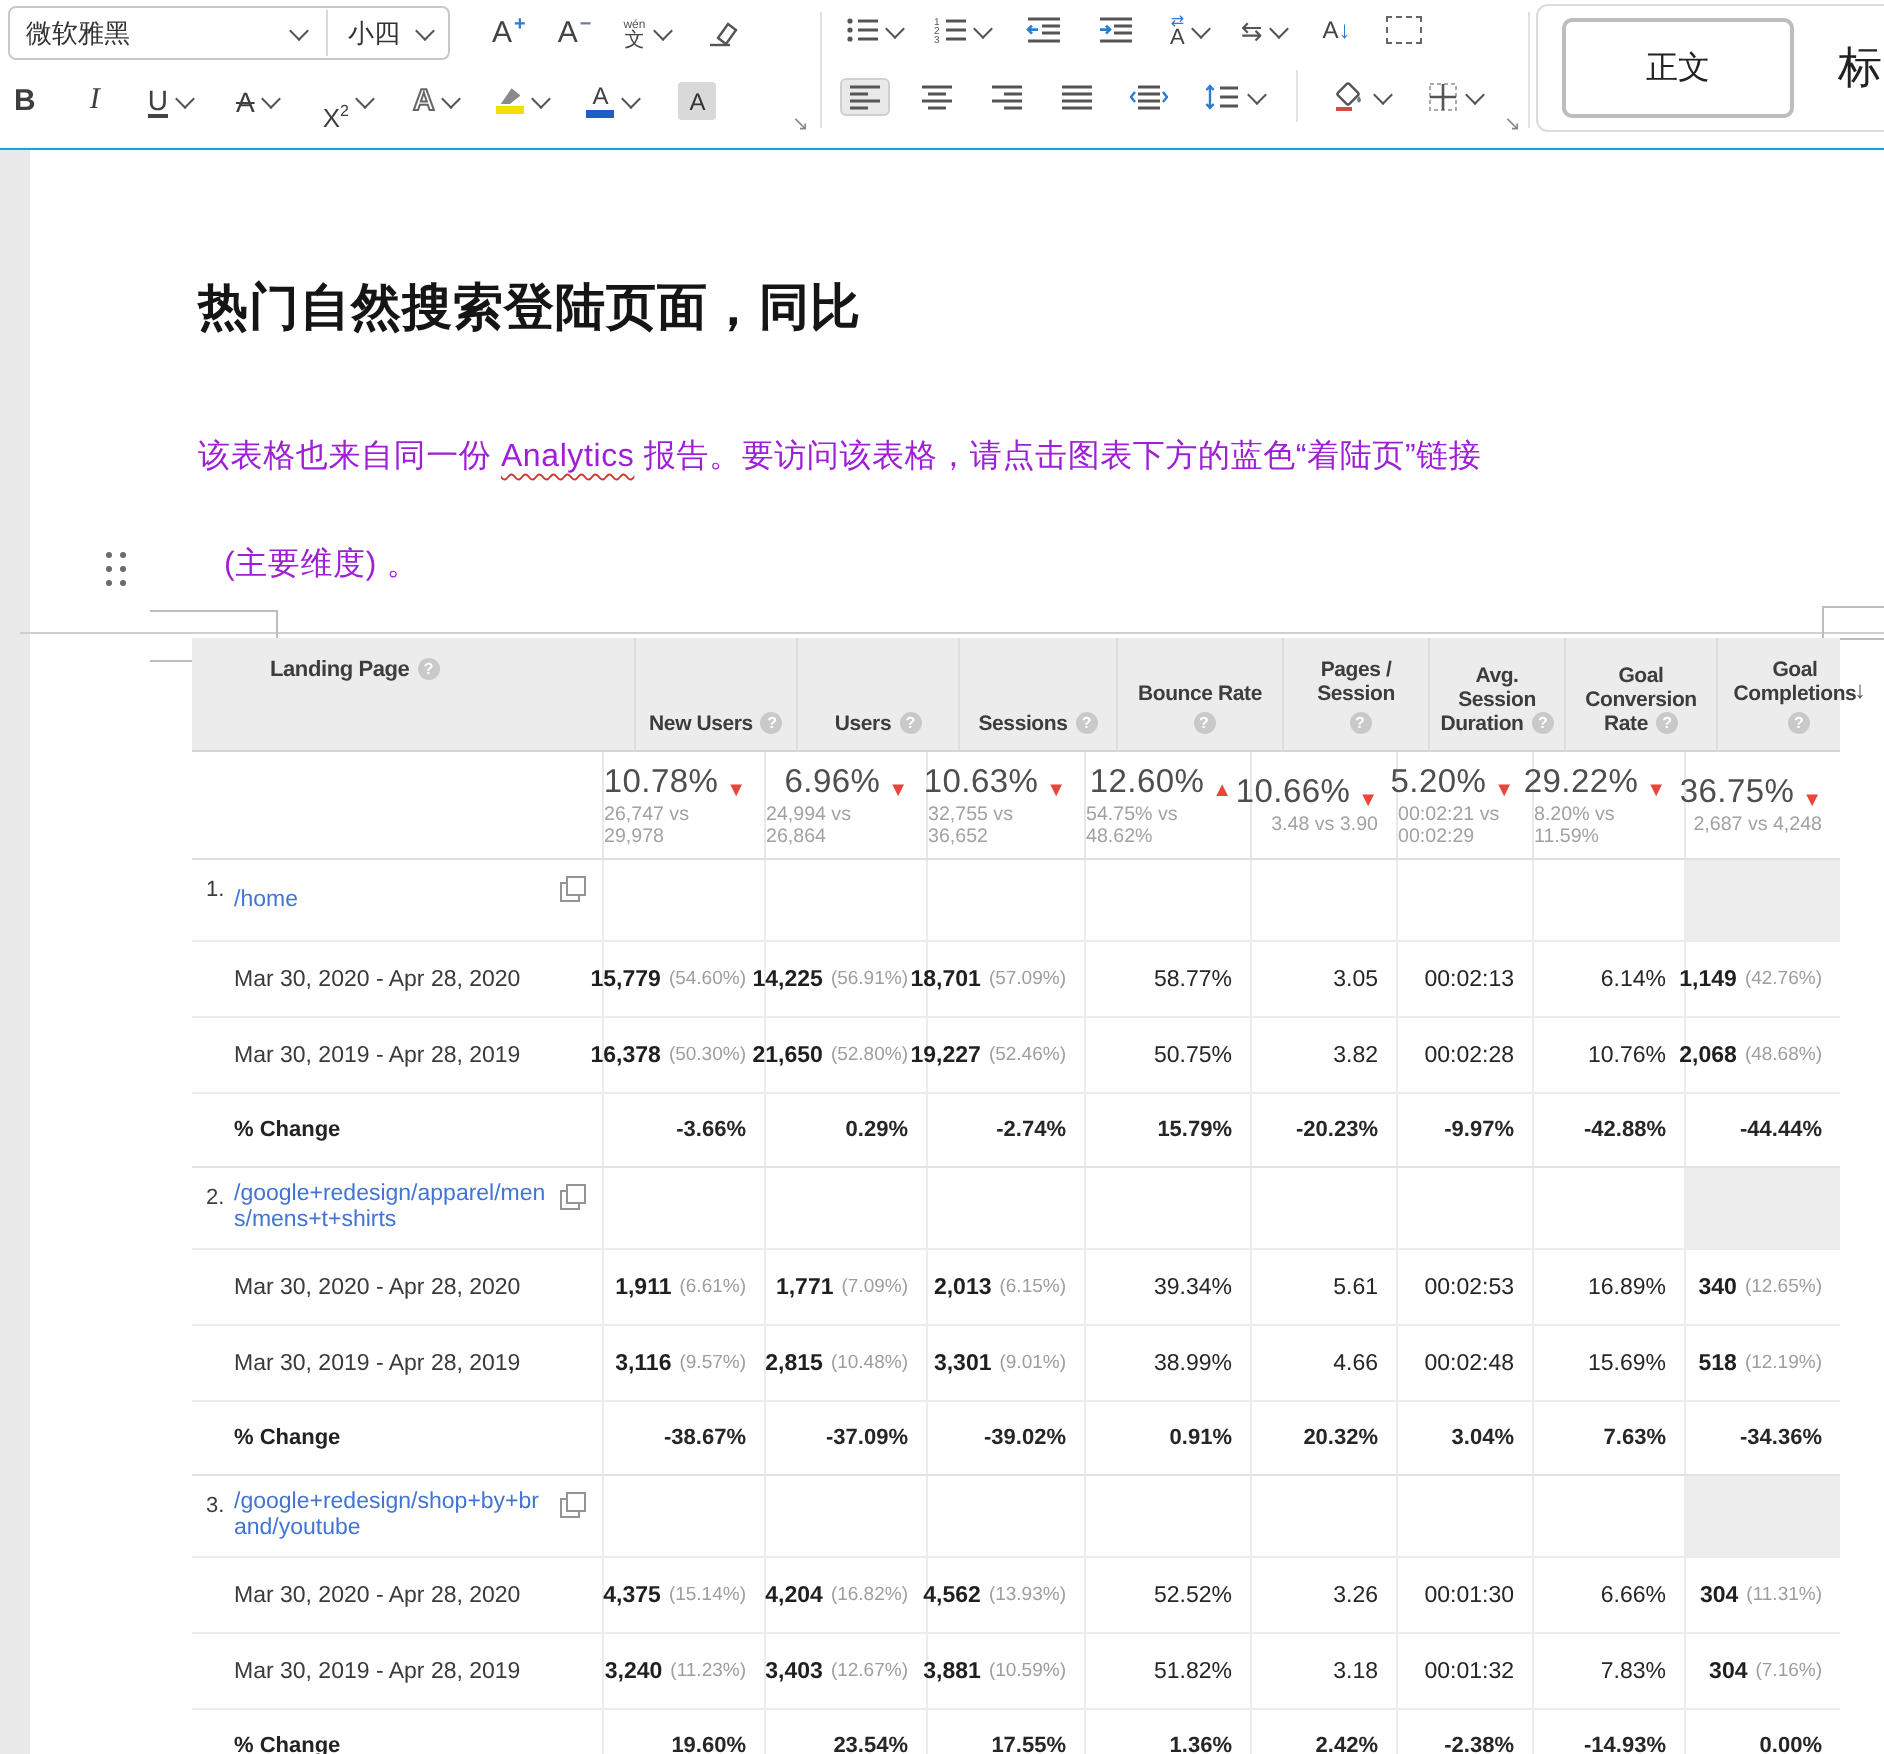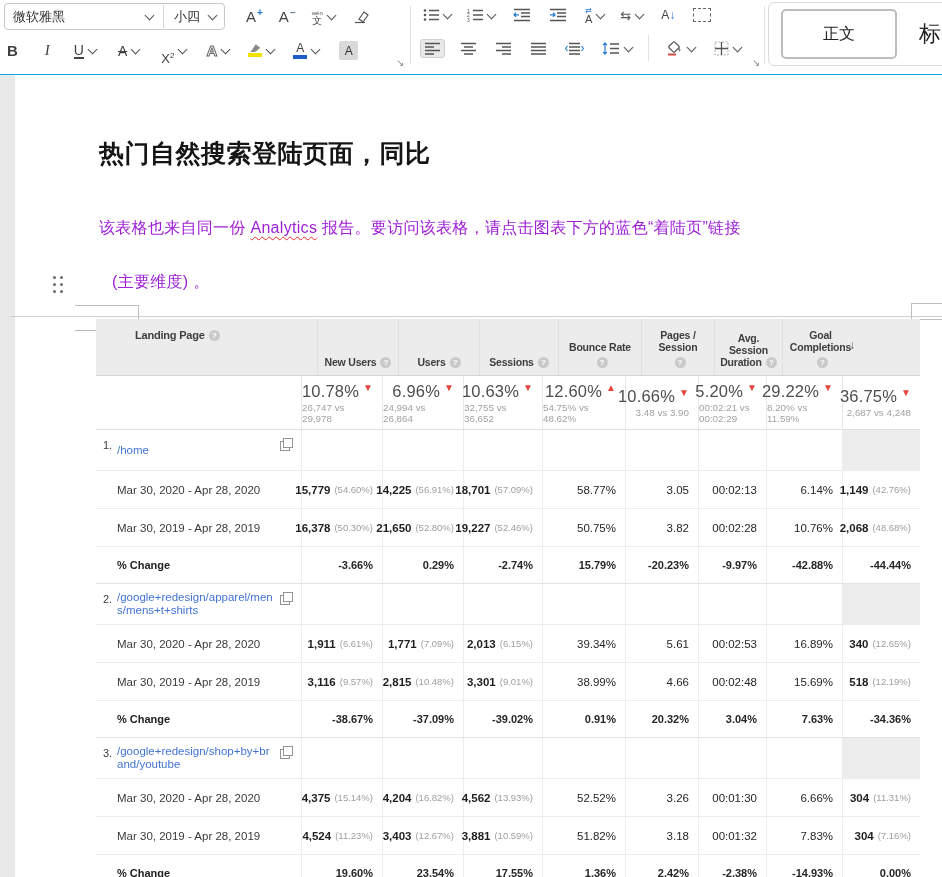--- a/index.html
+++ b/index.html
@@ -64,21 +64,21 @@
      padding:4px 2px 7px;text-align:center;position:relative;}
   .hlbl{line-height:12px;letter-spacing:-0.2px;}
   .hlp{align-items:flex-start;justify-content:flex-start;padding:10px 0 0 23px;text-align:left;font-size:11px;}
   .qic{display:inline-block;width:11px;height:11px;border-radius:50%;background:#c9c9c9;color:#fff;font-size:8px;line-height:11px;
      text-align:center;font-weight:700;margin-left:4px;vertical-align:1px;cursor:pointer;}
   .qrow{margin-top:3px;}
   .sortic{position:absolute;right:3px;top:19px;font-size:12px;color:#555;font-weight:400;cursor:pointer;}
   .tsum{height:53px;border-bottom:1px solid #e0e0e0;}
   .tsum>div+div{border-left:1px solid #e8e8e8;}
   .scell{display:flex;flex-direction:column;align-items:flex-end;justify-content:center;padding-right:9px;}
-  .sline{display:flex;align-items:flex-start;}
+  .sline{display:flex;align-items:flex-end;}
   .sbig{font-size:16.5px;color:#4e4e4e;letter-spacing:0.2px;}
   .sarr{color:#e8453c;font-size:10px;margin-left:4px;}
   .svs{font-size:9.8px;color:#a2a2a2;text-align:left;line-height:11px;margin-top:1px;}
   .linkrow{border-bottom:1px solid #ececec;}
   .linkrow>div+div{border-left:1px solid #ececec;}
   .drow{border-bottom:1px solid #ececec;}
   .drow>div+div{border-left:1px solid #ececec;}
   .chrow{border-bottom:1px solid #e2e2e2;}
   .lpcell{position:relative;display:flex;align-items:center;min-height:30px;padding:5px 28px 5px 21px;}
   .gidx{position:absolute;left:7px;top:9px;font-size:11px;color:#3c3c3c;}
@@ -330,20 +330,23 @@
           <div class="qrow"><span class="qic">?</span></div>
         </div>
         <div class="hcell">
           <div class="hlbl"><span>Pages / Session</span></div>
           <div class="qrow"><span class="qic">?</span></div>
         </div>
         <div class="hcell">
           <div class="hlbl"><span>Avg. Session Duration</span><span class="qic">?</span></div>
         </div>
         <div class="hcell">
+          <div class="hlbl"><span>Goal Conversion Rate</span><span class="qic">?</span></div>
+        </div>
+        <div class="hcell">
           <div class="hlbl"><span>Goal Completions</span></div>
           <div class="qrow"><span class="qic">?</span></div>
           <span class="sortic">↓</span>
         </div>
       </div>
       <div class="trow tsum">
         <div class="scell"></div>
         <div class="scell">
           <div class="sline">
             <span class="sbig">10.78%</span>
@@ -579,21 +582,21 @@
         <div class="bcell">00:01:30</div>
         <div class="bcell">6.66%</div>
         <div class="bcell">
           <span class="nv">304</span>
           <span class="np">(11.31%)</span>
         </div>
       </div>
       <div class="trow drow">
         <div class="lpcell dlbl">Mar 30, 2019 - Apr 28, 2019</div>
         <div class="bcell">
-          <span class="nv">4,524</span>
+          <span class="nv">3,240</span>
           <span class="np">(11.23%)</span>
         </div>
         <div class="bcell">
           <span class="nv">3,403</span>
           <span class="np">(12.67%)</span>
         </div>
         <div class="bcell">
           <span class="nv">3,881</span>
           <span class="np">(10.59%)</span>
         </div>

